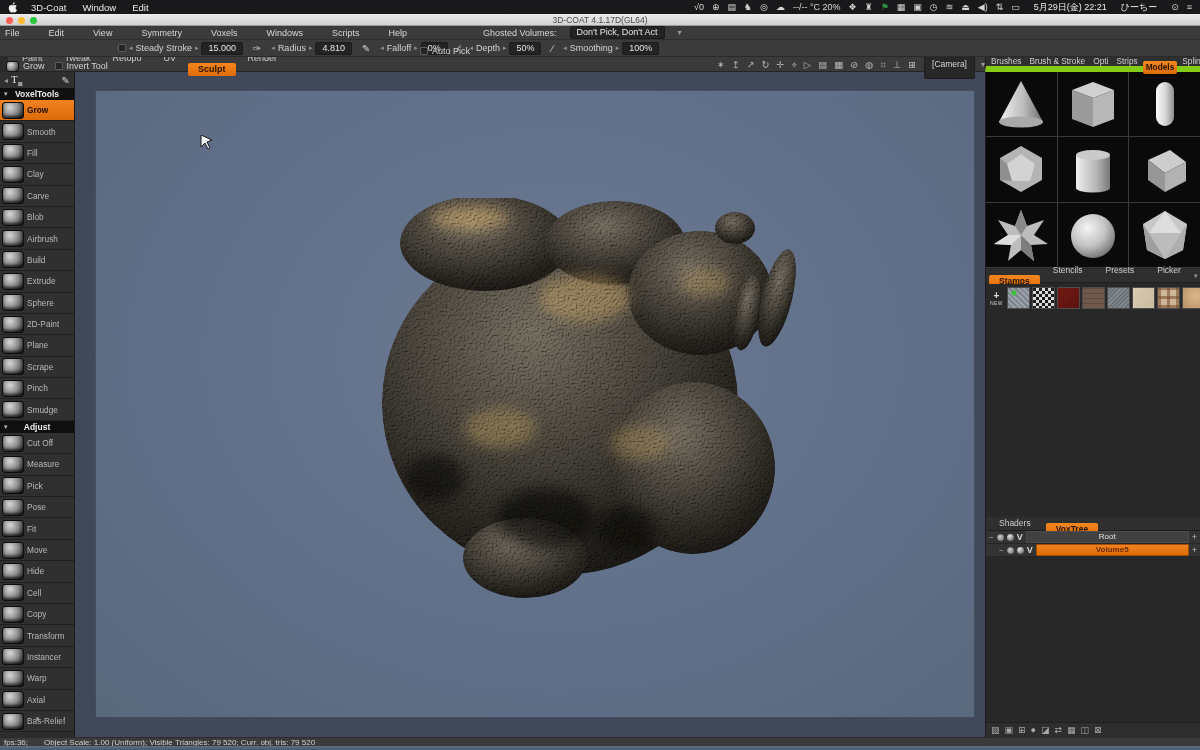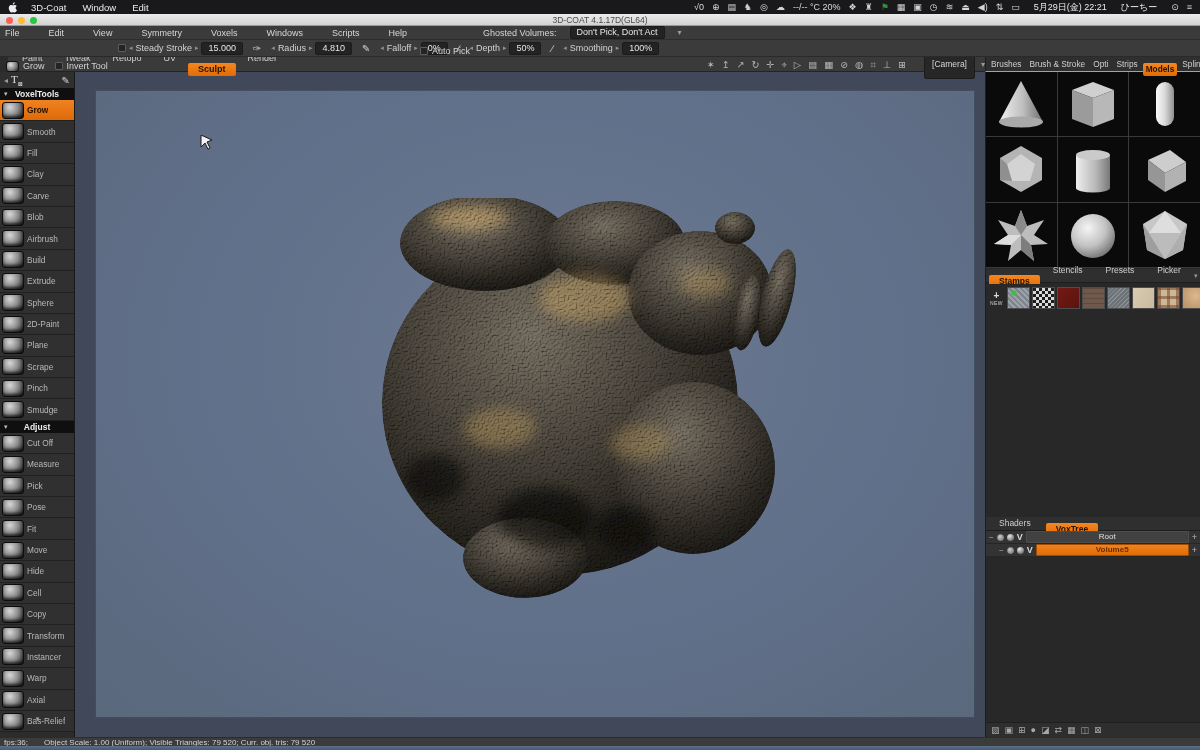--- a/index.html
+++ b/index.html
@@ -34,24 +34,24 @@
   .arr { color:#8f8f8f; font-size:7px; }
   .tool-sphere { width:13px; height:11px; border-radius:3px; background:radial-gradient(circle at 35% 30%,#e0e0e0,#8a8a8a 50%,#202020); border:1px solid #111; display:inline-block; }
   .penglyph { color:#cfcfcf; font-size:10px; }
 
   
   .roomsrow { position:absolute; top:57px; left:8px; width:985px; height:15px; background:#3a3a3a; border-bottom:1px solid #242424; display:flex; align-items:center; font-size:9px; padding:0 4px; gap:2px; z-index:26; }
   .tab { padding:1px 10px; border-radius:2px; color:#cfcfcf; line-height:11px; white-space:nowrap; }
   .tab.selected { background:linear-gradient(#f5871f,#e06c07); color:#241403; font-weight:bold;margin-top:11px; }
   .navicons { margin-left:auto; display:flex; gap:7px; align-items:center; color:#b5b5b5; font-size:9.5px; }
   .navicons .nic { line-height:13px; }
-  .camera-chip { background:#272727; border:1px solid #1c1c1c; border-radius:2px; padding:8px 7px; font-size:8.5px; color:#d8d8d8; line-height:11px; margin-left:16px; }
-
-  
-  .rtabs { position:absolute; top:57px; left:985px; width:215px; height:15px; background:#2f2f2f; border-bottom:1px solid #84cc16; border-left:1px solid #1d1d1d; display:flex; align-items:center; gap:2px; padding:0 2px; font-size:8.3px; z-index:26; }
+  .camera-chip { background:#272727; border:1px solid #1c1c1c; border-radius:2px; padding:8px 7px; font-size:8.5px; color:#d8d8d8; line-height:11px; margin-left:6px; }
+
+  
+  .rtabs { position:absolute; top:57px; left:985px; width:215px; height:15px; background:#2f2f2f; border-bottom:6px solid #84cc16; border-left:1px solid #1d1d1d; display:flex; align-items:center; gap:2px; padding:0 2px; font-size:8.3px; z-index:26; }
   .rtabs .tab { padding:1px 3px; }
 
   
   .sidebar { position:absolute; top:72px; left:0; width:75px; height:665px; background:#2c2c2c; border-right:1px solid #191919; display:flex; flex-direction:column; overflow:hidden; z-index:20; }
   .sb-top { height:16px; display:flex; align-items:center; padding:0 4px; gap:3px; color:#cccccc; flex:none; background:#2f2f2f; }
   .sb-top .tglyph { font-family:"Liberation Serif","DejaVu Serif",serif; font-size:11px; color:#e2e2e2; }
   .sb-top .sub { font-size:6px; vertical-align:sub; }
   .sb-head { height:12px; background:#0f0f0f; color:#ededed; font-weight:bold; font-size:8.5px; display:flex; align-items:center; justify-content:center; position:relative; flex:none; }
   .sb-head .hd-arrow { position:absolute; left:4px; top:0; font-size:7px; color:#bbb; line-height:12px; }
   .tool { height:21.4px; display:flex; align-items:center; gap:3px; padding:0 2px; background:#303030; border-bottom:1px solid #202020; flex:none; }

